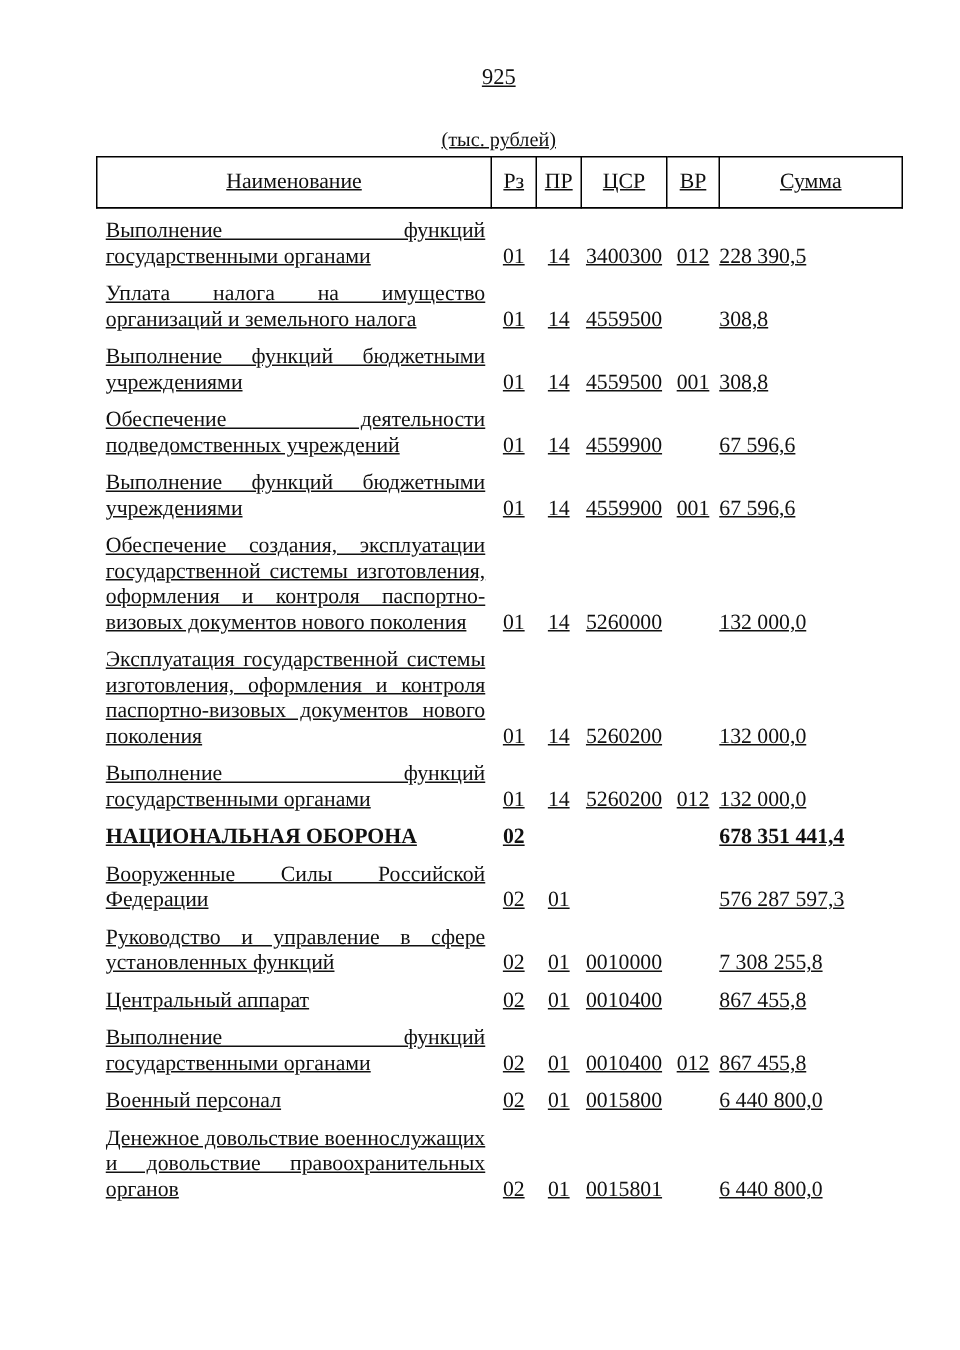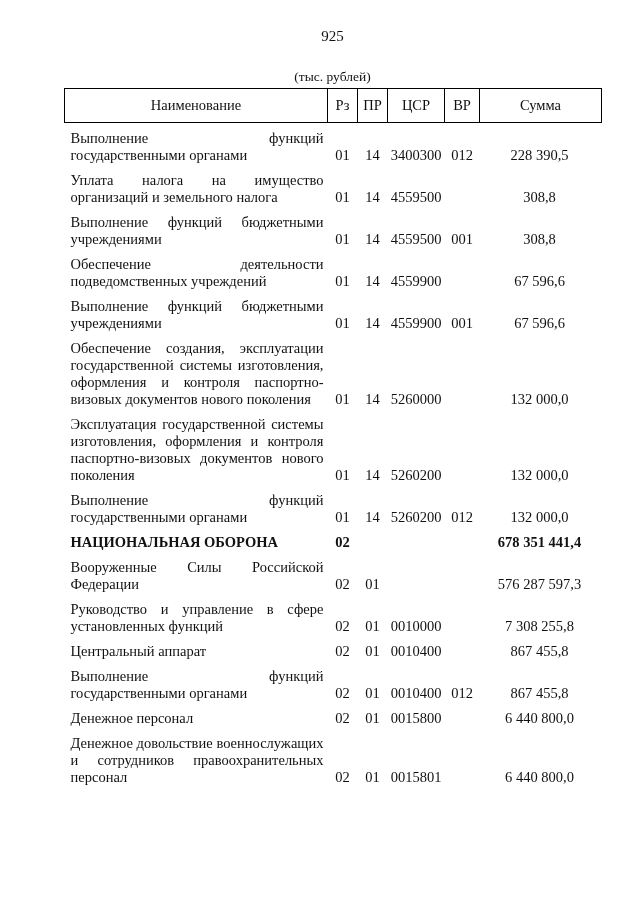--- a/index.html
+++ b/index.html
@@ -16,22 +16,23 @@
   .sheet {
     position: relative;
     width: 640px;
     height: 900px;
     overflow: hidden;
     background: #ffffff;
   }
   .content {
     position: absolute;
     left: 64px;
-    top: 28px;
+    top: 44px;
     width: 537px;
+    text-decoration: underline;
   }
   .page-number {
     text-align: center;
     font-size: 15px;
     margin-bottom: 24px;
   }
   .units-note {
     text-align: center;
     font-size: 13.5px;
     margin-bottom: 3px;
@@ -61,21 +62,21 @@
     line-height: 17px;
     padding: 4px 0;
   }
   tbody tr:first-child td { padding-top: 7px; }
   td.c-name {
     text-align: justify;
     padding-left: 6px;
     padding-right: 4px;
   }
   td.c-code { text-align: center; }
-  td.c-sum  { text-align: center; padding-right: 2px; }
+  td.c-sum  { text-align: left; padding-right: 2px; }
   tr.row-bold { font-weight: bold; }
 </style>
 </head>
 <body>
 
 <div class="sheet">
   <div class="content">
 
     <div class="page-number">925</div>
     <div class="units-note">(тыс. рублей)</div>
@@ -198,29 +199,29 @@
         </tr>
         <tr>
           <td class="c-name">Выполнение функций государственными органами</td>
           <td class="c-code">02</td>
           <td class="c-code">01</td>
           <td class="c-code">0010400</td>
           <td class="c-code">012</td>
           <td class="c-sum">867 455,8</td>
         </tr>
         <tr>
-          <td class="c-name">Денежное персонал</td>
+          <td class="c-name">Военный персонал</td>
           <td class="c-code">02</td>
           <td class="c-code">01</td>
           <td class="c-code">0015800</td>
           <td class="c-code"></td>
           <td class="c-sum">6 440 800,0</td>
         </tr>
         <tr>
-          <td class="c-name">Денежное довольствие военнослужащих и сотрудников правоохранительных персонал</td>
+          <td class="c-name">Денежное довольствие военнослужащих и довольствие правоохранительных органов</td>
           <td class="c-code">02</td>
           <td class="c-code">01</td>
           <td class="c-code">0015801</td>
           <td class="c-code"></td>
           <td class="c-sum">6 440 800,0</td>
         </tr>
       </tbody>
     </table>
 
   </div>

